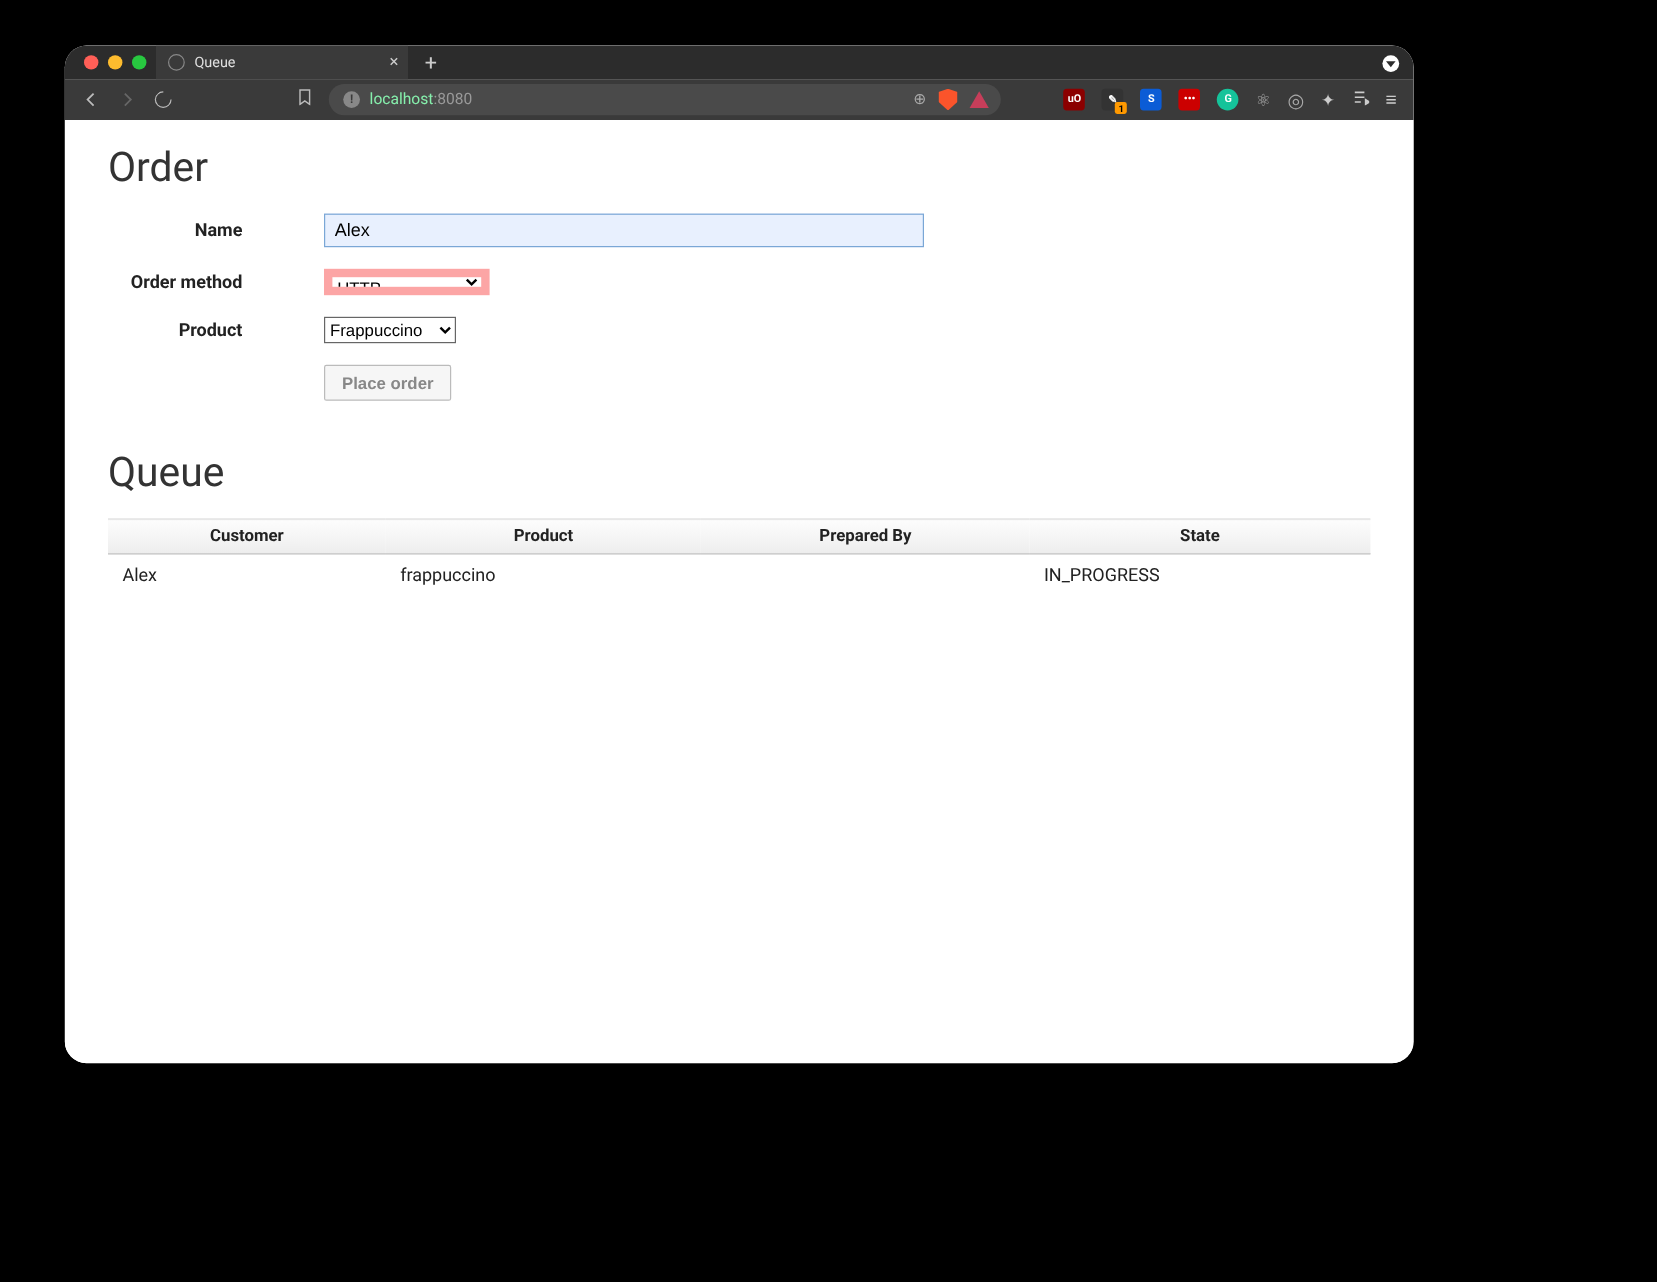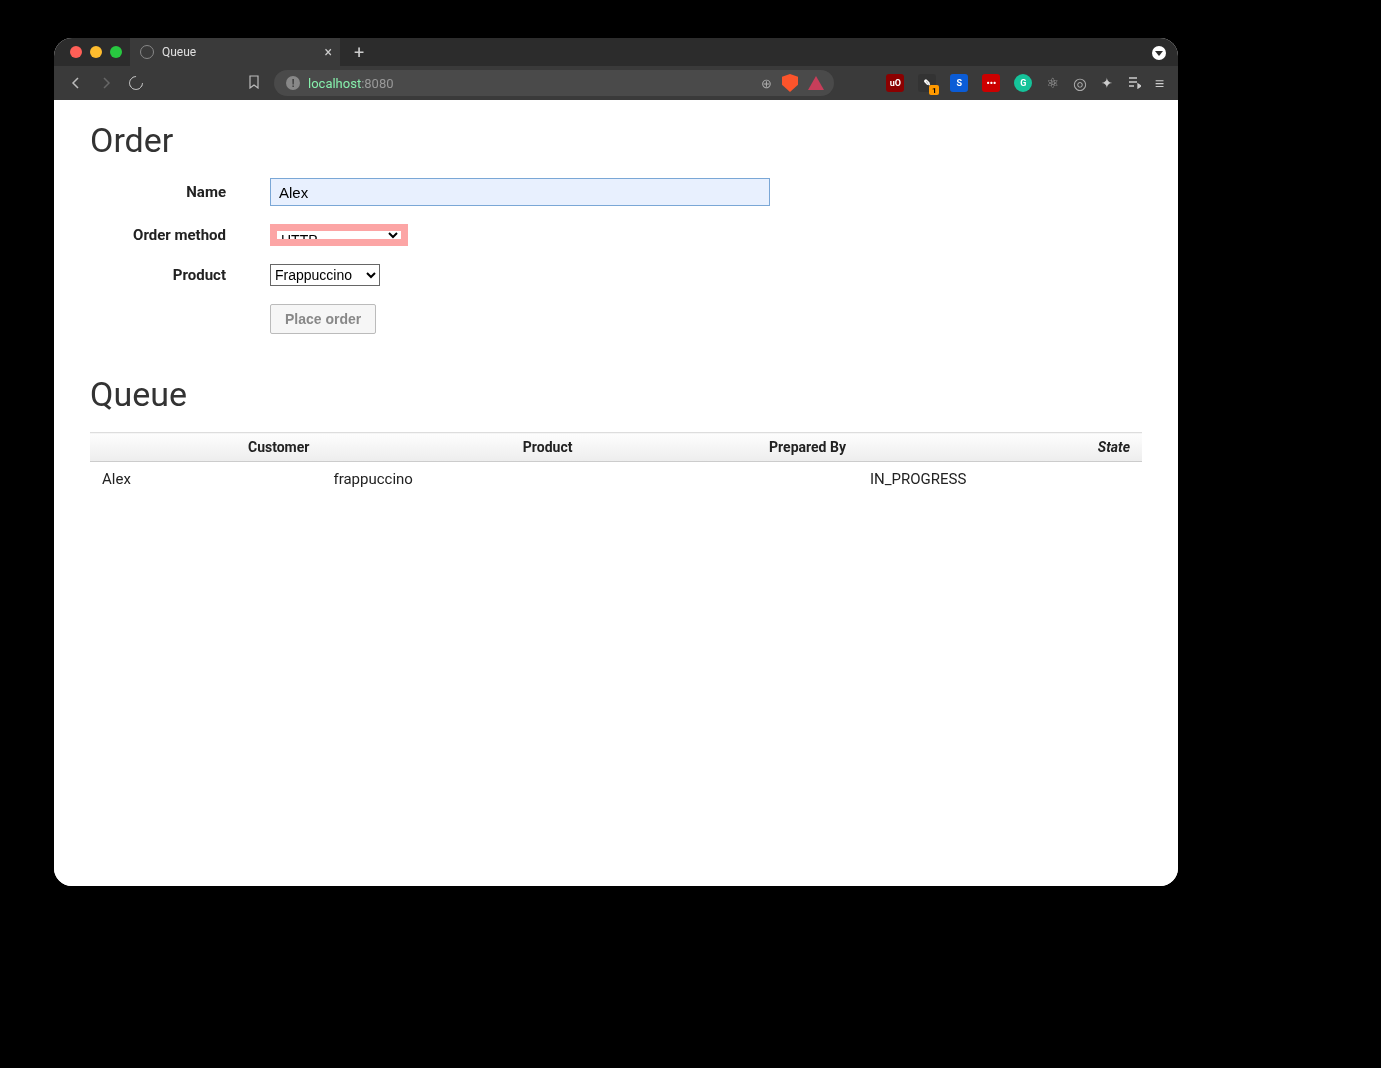--- a/index.html
+++ b/index.html
@@ -245,21 +245,21 @@
       margin-bottom: 18px;
     }
     .form-row {
       display: flex;
       align-items: center;
       margin-bottom: 18px;
     }
     .form-label {
       width: 180px;
       text-align: right;
-      padding-right: 44px;
+      padding-right: 68px;
       font-weight: 700;
       font-size: 15px;
       color: #222;
     }
     .form-control {
       font-size: 15px;
     }
     input.name-input {
       width: 500px;
       height: 28px;
@@ -301,36 +301,36 @@
     }
     table.queue-table {
       width: 100%;
       border-collapse: collapse;
       margin-top: 8px;
     }
     .queue-table thead th {
       background: linear-gradient(#fdfdfd, #ededed);
       border-top: 1px solid #ddd;
       border-bottom: 1px solid #ccc;
-      text-align: right;
+      text-align: center;
       padding: 6px 12px;
       font-size: 14px;
       font-weight: 700;
       color: #222;
     }
     .queue-table tbody td {
       padding: 8px 12px;
       font-size: 15px;
       color: #222;
       border-bottom: 0;
     }
     .col-customer { width: 22%; }
     .col-product { width: 25%; }
     .col-prepared { width: 26%; }
-    .col-state { width: 27%; font-style: italic; }
+    .col-state { width: 27%; }
   </style>
 </head>
 <body>
 
 <div class="browser-window">
   <div class="title-bar">
     <div class="traffic-lights">
       <div class="traffic-light tl-red"></div>
       <div class="traffic-light tl-yellow"></div>
       <div class="traffic-light tl-green"></div>

